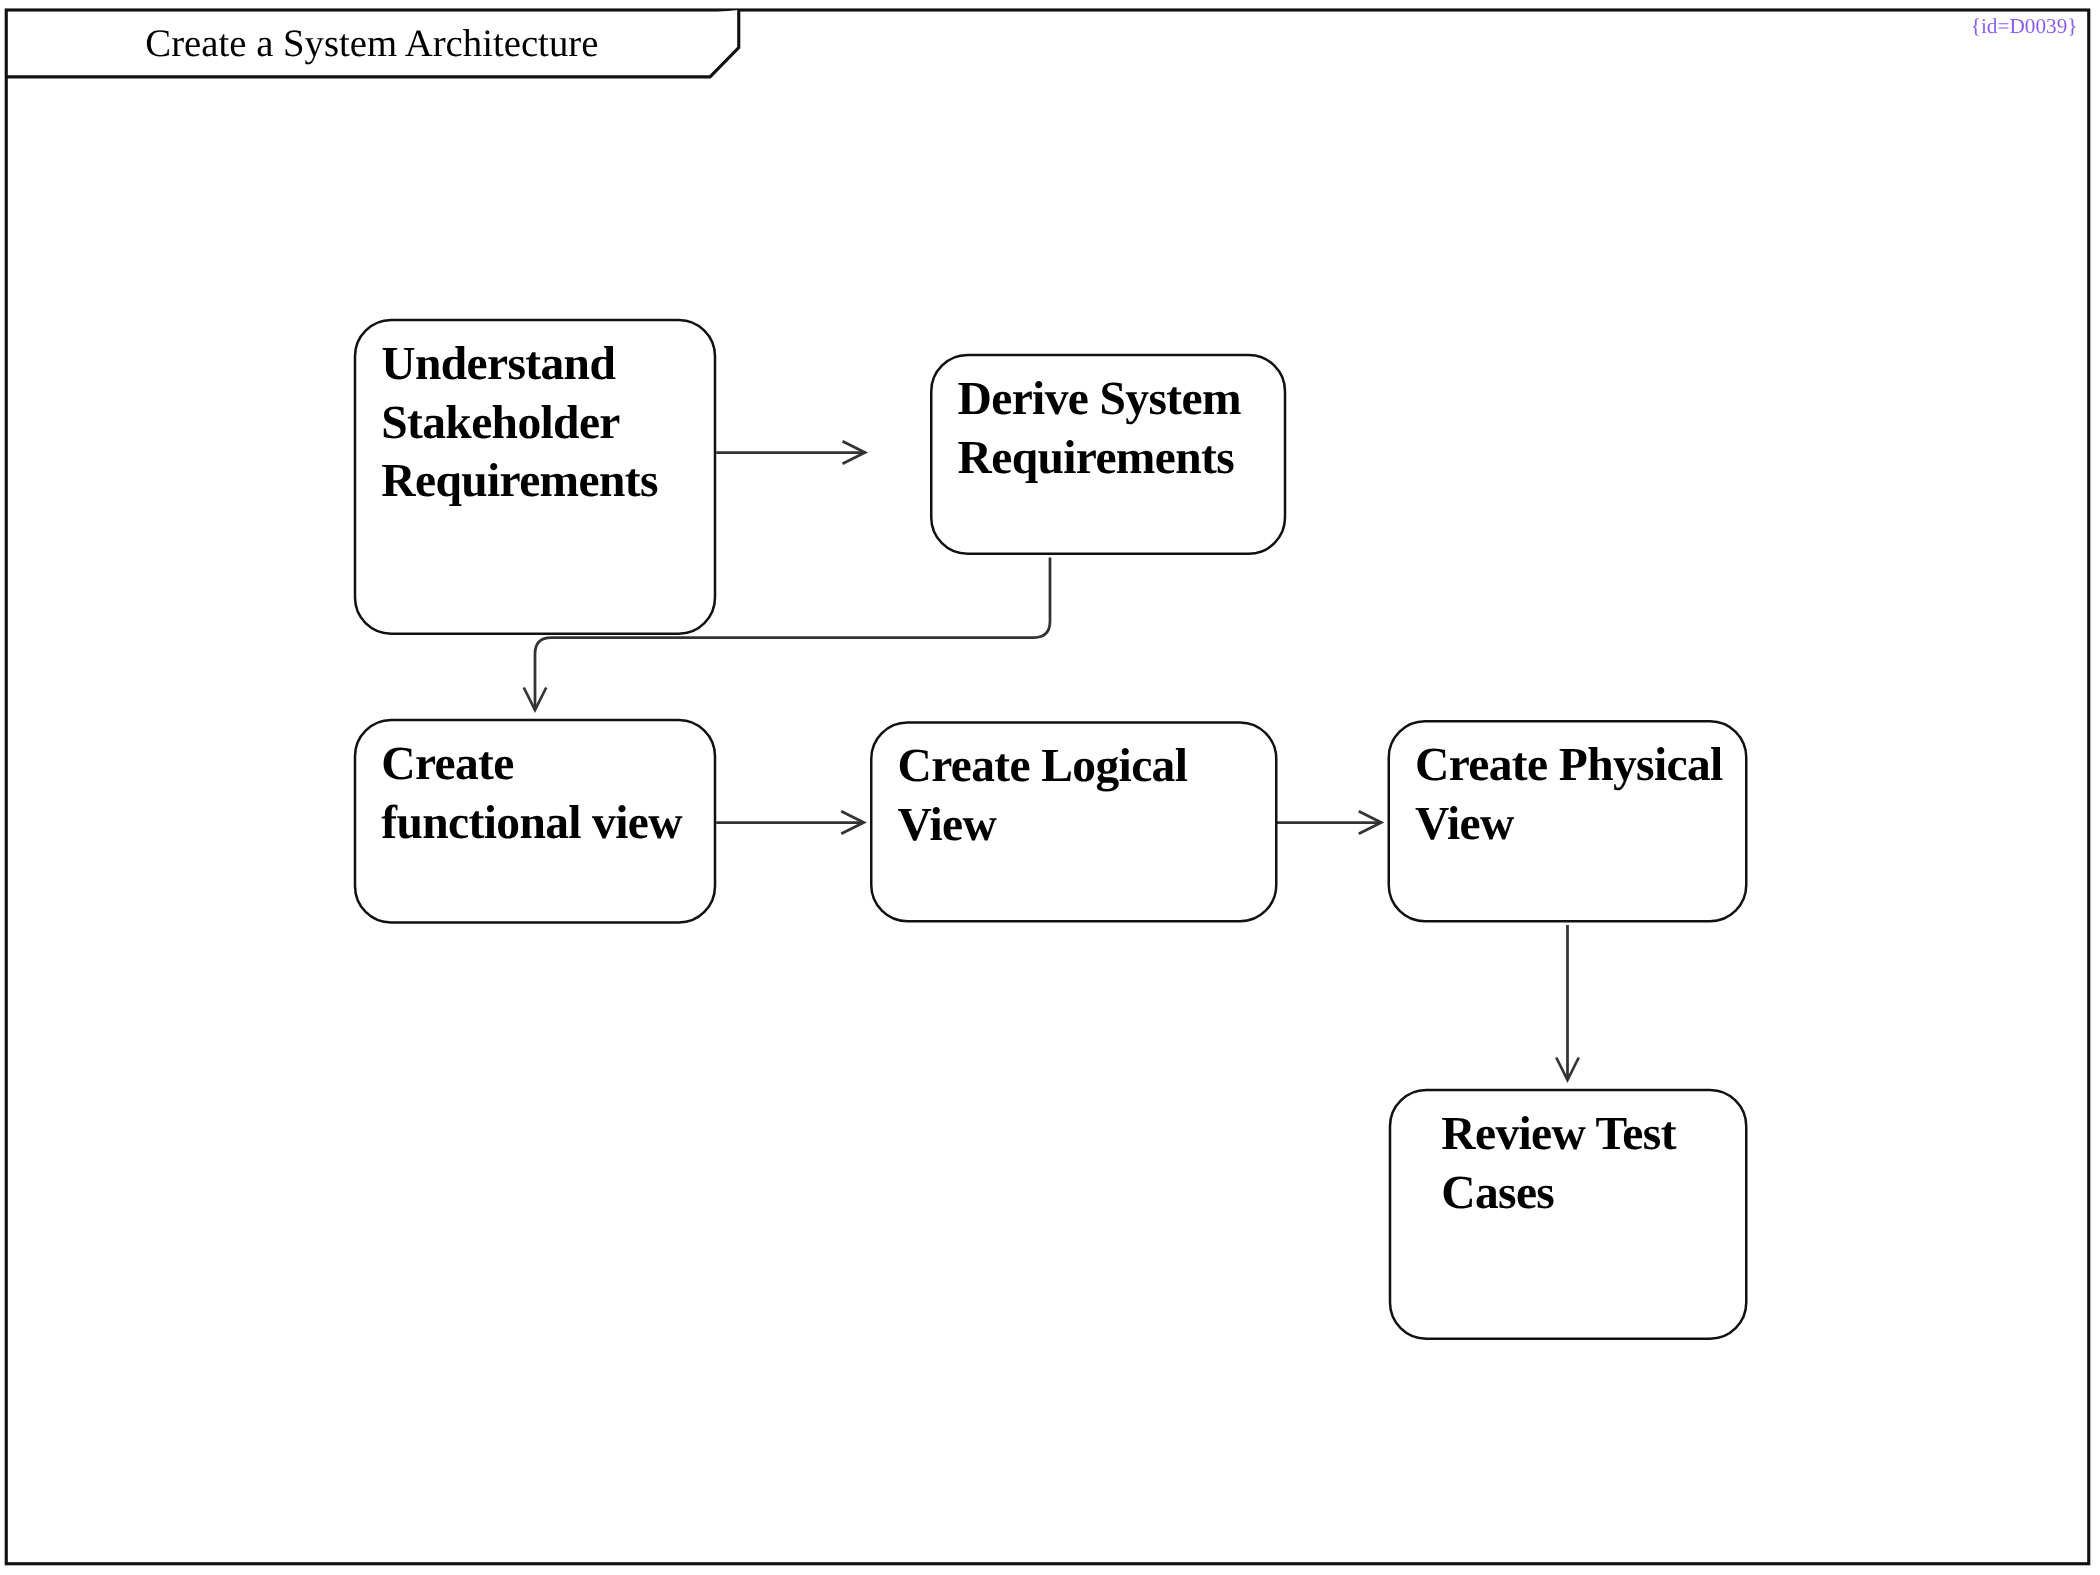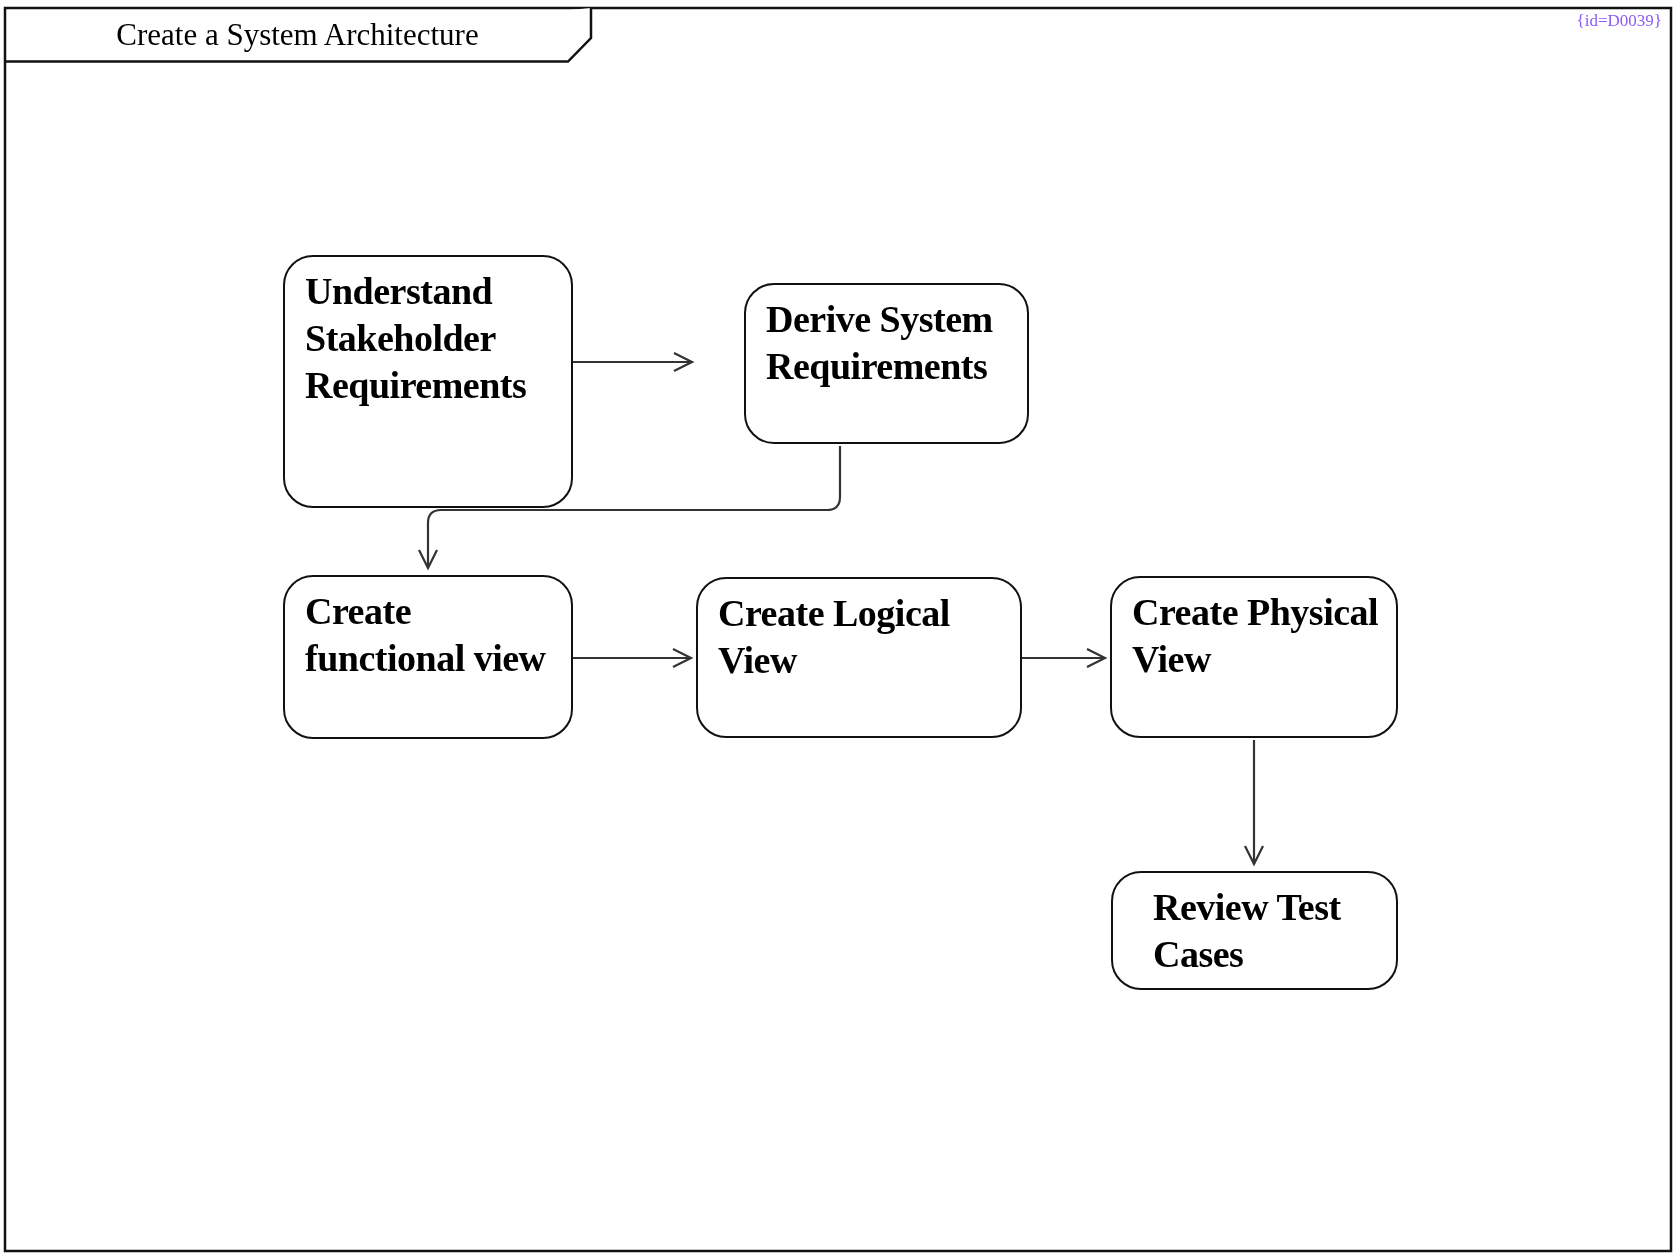--- a/index.html
+++ b/index.html
@@ -61,21 +61,21 @@
     color: #000000;
     white-space: pre-line;
     padding: 11px 6px 6px 20px;
     overflow: visible;
   }
   .n1 { left: 283px;  top: 255px; width: 290px; height: 253px; }
   .n2 { left: 698px;  top: 283px; width: 285px; height: 161px; margin-left: 46px; }
   .n3 { left: 283px;  top: 575px; width: 290px; height: 164px; }
   .n4 { left: 696px;  top: 577px; width: 326px; height: 161px; }
   .n5 { left: 1110px; top: 576px; width: 288px; height: 162px; }
-  .n6 { left: 1111px; top: 871px; width: 287px; height: 119px; padding-left: 40px; }
+  .n6 { left: 1111px; top: 871px; width: 287px; height: 201px; padding-left: 40px; }
 </style>
 </head>
 <body>
 
 <div class="stage">
 
   <svg class="layer" viewBox="0 0 1680 1260">
     <defs>
       <marker id="openArrow" viewBox="0 0 26 26" refX="23" refY="13" markerWidth="26" markerHeight="26" orient="auto" markerUnits="userSpaceOnUse">
         <path d="M5 4 L23 13 L5 22" fill="none" stroke="#333333" stroke-width="2.2"></path>

